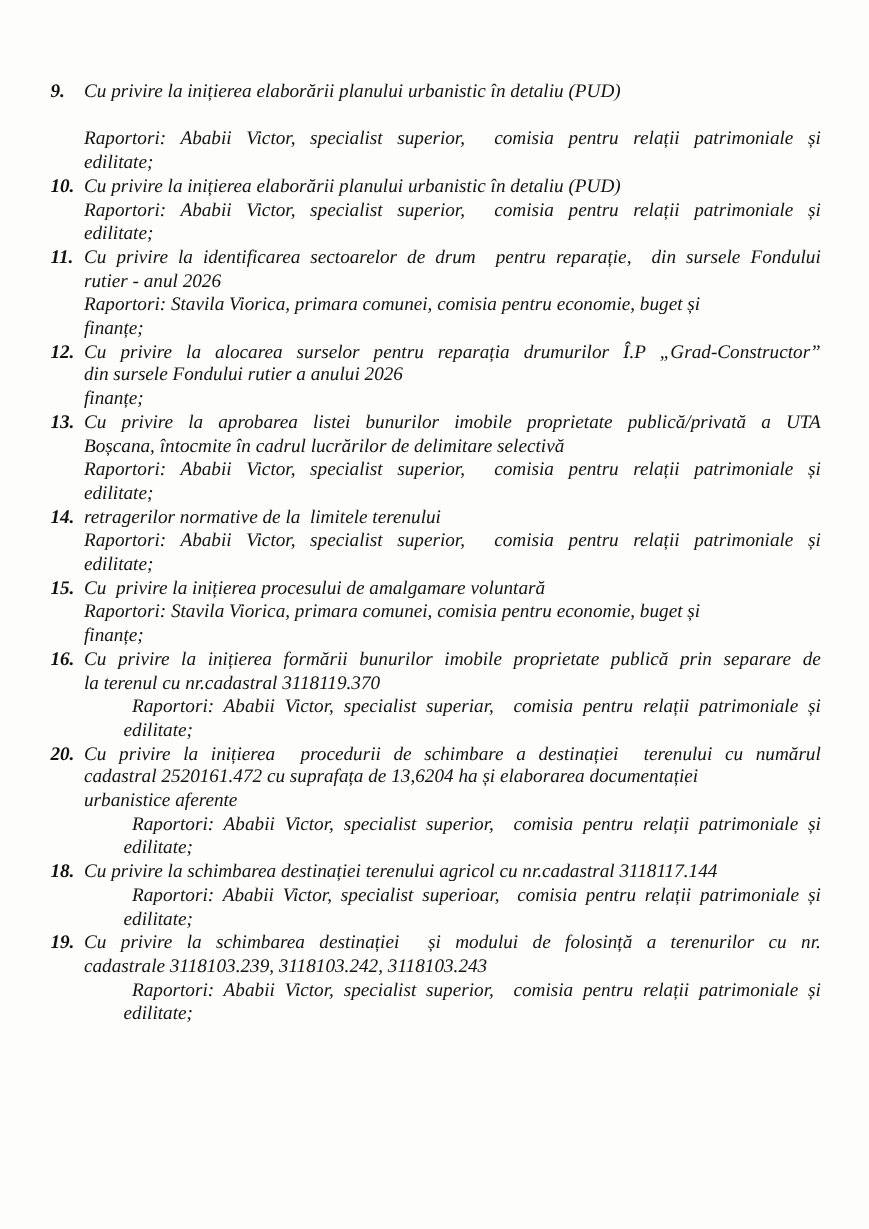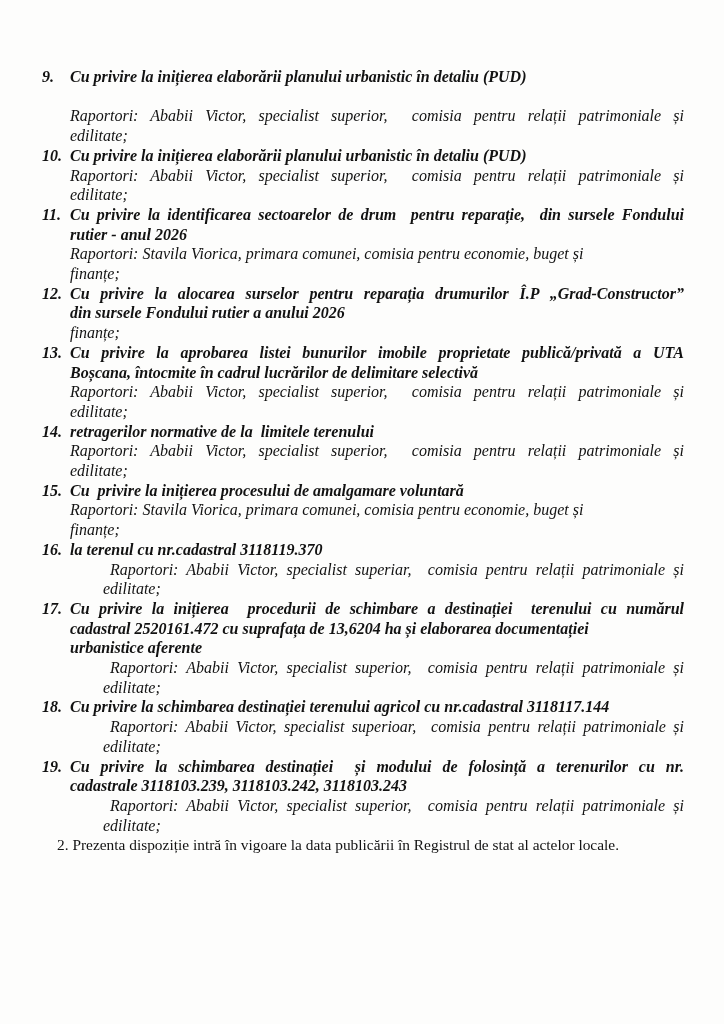--- a/index.html
+++ b/index.html
@@ -37,21 +37,21 @@
     font-weight: bold;
     font-style: italic;
     line-height: 19.7px;
   }
   .line {
     line-height: 19.7px;
     min-height: 19.7px;
     white-space: nowrap;
   }
   .title .line {
-    font-weight: bold;
+    font-weight: normal;
     font-style: italic;
   }
   .rap .line {
     font-style: italic;
     font-family: Liberation Serif, serif;
   }
   
   .line.j {
     white-space: normal;
     text-align: justify;
@@ -153,30 +153,31 @@
       </div>
       <div class="rap">
         <div class="line">Raportori: Stavila Viorica, primara comunei, comisia pentru economie, buget și</div>
         <div class="line">finanțe;</div>
       </div>
     </li>
 
     <li class="item rind">
       <span class="num">16.</span>
       <div class="title">
+        <div class="line j">Cu privire la inițierea formării bunurilor imobile proprietate publică prin separare de</div>
         <div class="line">la terenul cu nr.cadastral 3118119.370</div>
       </div>
       <div class="rap">
         <div class="line j">Raportori: Ababii Victor, specialist superiar, &nbsp;comisia pentru relații patrimoniale și</div>
         <div class="line">edilitate;</div>
       </div>
     </li>
 
     <li class="item rind">
-      <span class="num">17.</span>
+      <span class="num">20.</span>
       <div class="title">
         <div class="line j">Cu privire la inițierea &nbsp;procedurii de schimbare a destinației &nbsp;terenului cu numărul</div>
         <div class="line">cadastral 2520161.472 cu suprafața de 13,6204 ha și elaborarea documentației</div>
         <div class="line">urbanistice aferente</div>
       </div>
       <div class="rap">
         <div class="line j">Raportori: Ababii Victor, specialist superior, &nbsp;comisia pentru relații patrimoniale și</div>
         <div class="line">edilitate;</div>
       </div>
     </li>
@@ -199,14 +200,13 @@
         <div class="line">cadastrale 3118103.239, 3118103.242, 3118103.243</div>
       </div>
       <div class="rap">
         <div class="line j">Raportori: Ababii Victor, specialist superior, &nbsp;comisia pentru relații patrimoniale și</div>
         <div class="line">edilitate;</div>
       </div>
     </li>
 
   </ol>
 
-  <p class="closing">2. Prezenta dispoziție intră în vigoare la data publicării în Registrul de stat al actelor locale.</p>
 </main>
 
 </body></html>

